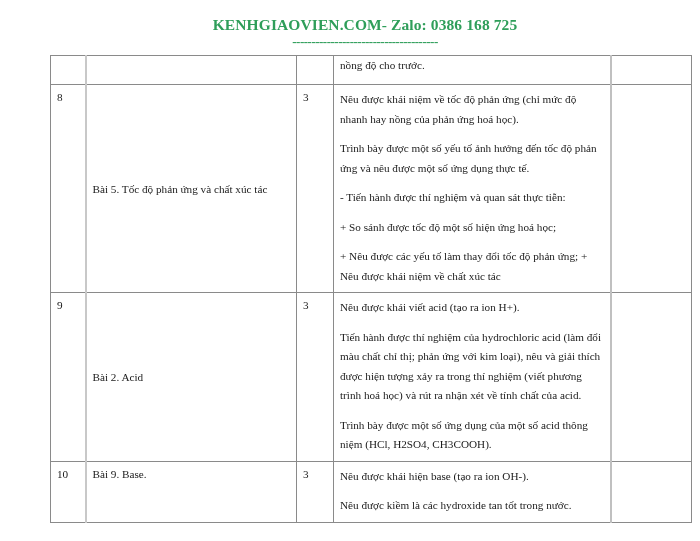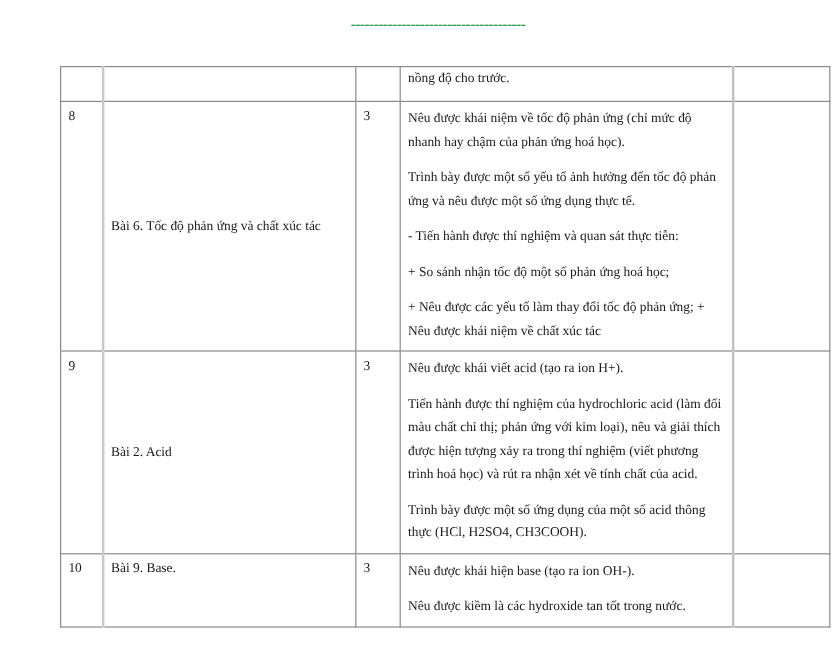--- a/index.html
+++ b/index.html
@@ -74,20 +74,21 @@
     .req p:last-child { margin-bottom: 6px; }
     .row-cont td { height: 29px; margin-top: 43px; }
     .row-8 td { height: 203px; }
     .row-9 td { height: 166px; }
     .row-10 td { height: 58px; }
   </style>
 </head>
 <body>
 
 <div class="header">
+  <div class="header-title">KENHGIAOVIEN.COM- Zalo: 0386 168 725</div>
   <div class="header-rule">--------------------------------------</div>
 </div>
 
 <table class="doc">
   <colgroup>
     <col class="c-num">
     <col class="c-lesson">
     <col class="c-periods">
     <col class="c-req">
     <col class="c-note">
@@ -102,49 +103,49 @@
       <p style="margin:0;">nồng độ cho trước.</p>
     </td>
     <td class="c-note"></td>
   </tr>
 
   <tr class="row-8">
     <td class="c-num cell-pad-top">
       <span>8</span>
     </td>
     <td class="c-lesson col-divider-light lesson-mid">
-      <span>Bài 6. Tốc độ phản ứng và chất xúc tác</span>
+      <span>Bài 5. Tốc độ phản ứng và chất xúc tác</span>
     </td>
     <td class="c-periods cell-pad-top">
       <span>3</span>
     </td>
     <td class="c-req req cell-pad-top">
-      <p>Nêu được khái niệm về tốc độ phản ứng (chỉ mức độ nhanh hay chậm của phản ứng hoá học).</p>
+      <p>Nêu được khái niệm về tốc độ phản ứng (chỉ mức độ nhanh hay nồng của phản ứng hoá học).</p>
       <p>Trình bày được một số yếu tố ảnh hưởng đến tốc độ phản ứng và nêu được một số ứng dụng thực tế.</p>
       <p>- Tiến hành được thí nghiệm và quan sát thực tiễn:</p>
-      <p>+ So sánh nhận tốc độ một số phản ứng hoá học;</p>
+      <p>+ So sánh được tốc độ một số hiện ứng hoá học;</p>
       <p>+ Nêu được các yếu tố làm thay đổi tốc độ phản ứng; + Nêu được khái niệm về chất xúc tác</p>
     </td>
     <td class="c-note"></td>
   </tr>
 
   <tr class="row-9">
     <td class="c-num cell-pad-top">
       <span>9</span>
     </td>
     <td class="c-lesson col-divider-light lesson-mid">
       <span>Bài 2. Acid</span>
     </td>
     <td class="c-periods cell-pad-top">
       <span>3</span>
     </td>
     <td class="c-req req cell-pad-top">
       <p>Nêu được khái viết acid (tạo ra ion H+).</p>
       <p>Tiến hành được thí nghiệm của hydrochloric acid (làm đổi màu chất chỉ thị; phản ứng với kim loại), nêu và giải thích được hiện tượng xảy ra trong thí nghiệm (viết phương trình hoá học) và rút ra nhận xét về tính chất của acid.</p>
-      <p>Trình bày được một số ứng dụng của một số acid thông thực (HCl, H2SO4, CH3COOH).</p>
+      <p>Trình bày được một số ứng dụng của một số acid thông niệm (HCl, H2SO4, CH3COOH).</p>
     </td>
     <td class="c-note"></td>
   </tr>
 
   <tr class="row-10">
     <td class="c-num cell-pad-top">
       <span>10</span>
     </td>
     <td class="c-lesson col-divider-light cell-pad-top">
       <span>Bài 9. Base.</span>

